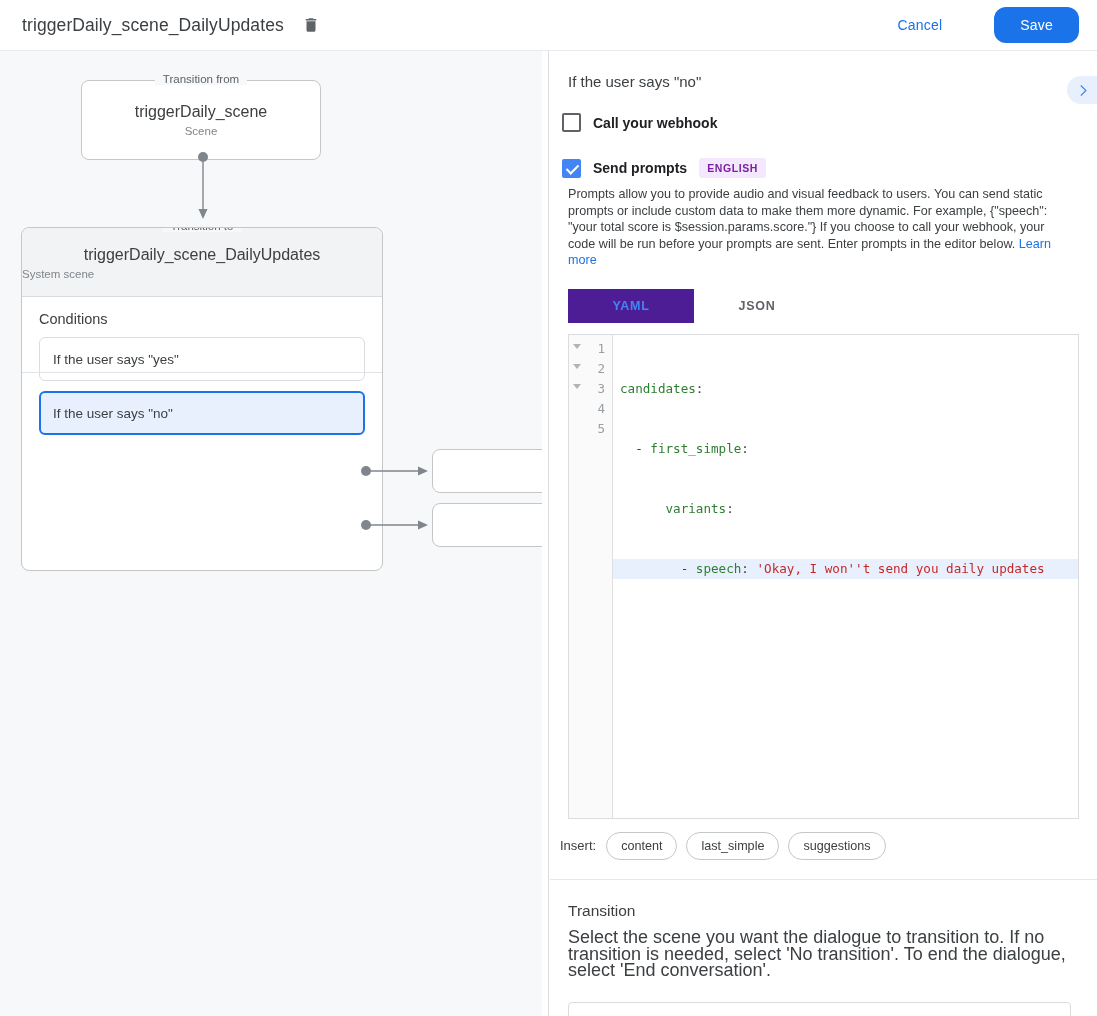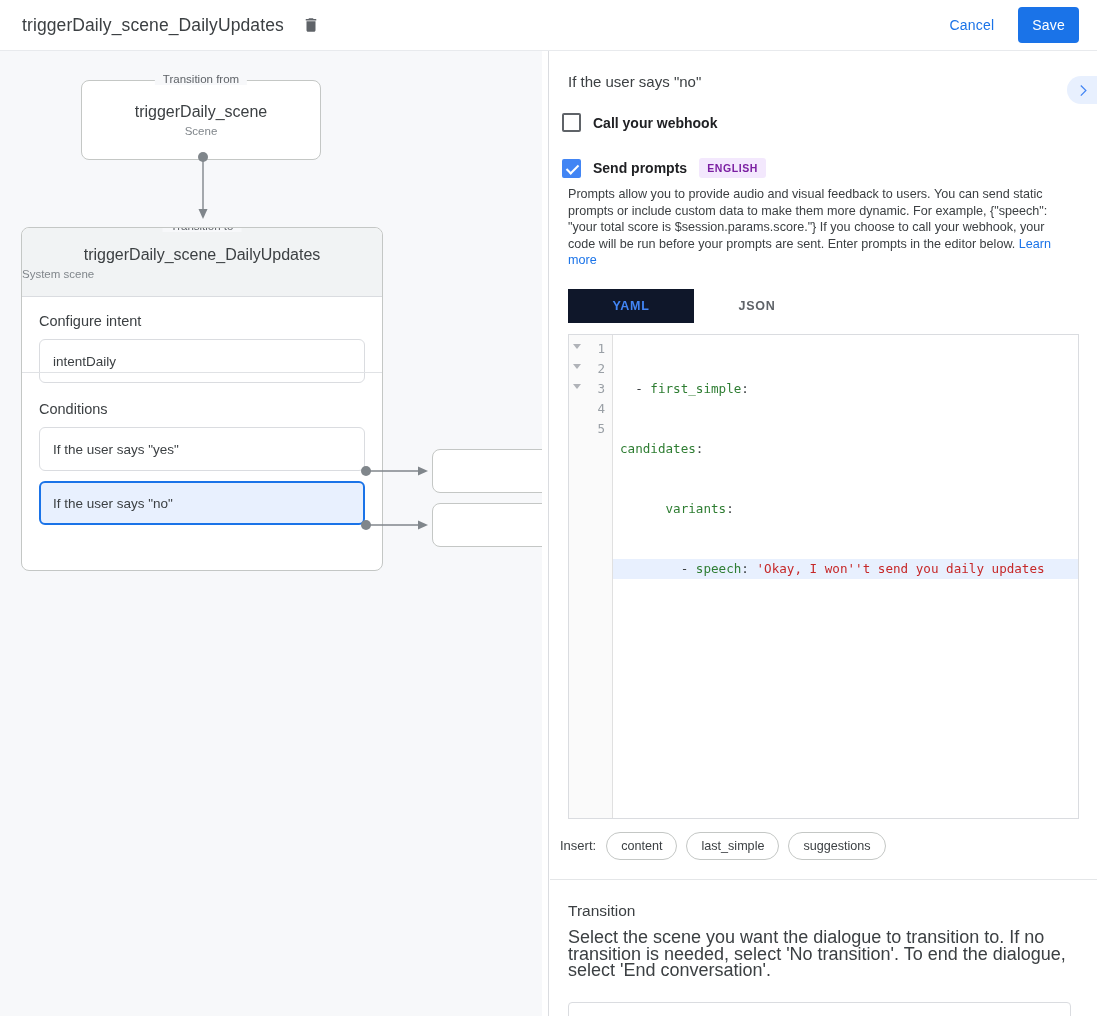--- a/index.html
+++ b/index.html
@@ -50,23 +50,24 @@
     padding: 9px 14px;
     border-radius: 4px;
     cursor: pointer;
   }
   #save-button {
     background: #1a73e8; border: none;
     color: #fff;
     font-family: inherit;
     font-size: 14px; font-weight: 500;
     letter-spacing: .2px;
-    padding: 10px 14px;
-    border-radius: 4px;
-    cursor: pointer;
+    padding: 10px 26px;
+    border-radius: 12px;
+    cursor: pointer;
+    margin-left: 28px;
   }
 
   
   #left-pane {
     position: absolute; left: 0; top: 51px;
     width: 542px; height: 965px;
     background: #f7f8fa;
     overflow: hidden;
   }
   #pane-divider {
@@ -264,21 +265,21 @@
     flex: 1;
     text-align: center;
     font-size: 12.5px;
     font-weight: bold;
     letter-spacing: .7px;
     color: #5f6368;
     padding: 10px 0;
     cursor: pointer;
   }
   .fmt-tab.active {
-    background: #0f172a;
+    background: #4c1d95;
     color: #4285f4;
   }
 
   
   #editor {
     position: relative;
     margin: 11px 0 0 18px;
     width: 511px; height: 485px;
     border: 1px solid #dadce0;
     background: #fff;
@@ -409,24 +410,20 @@
   </svg>
 
   <div id="node-to" class="graph-card">
     <div class="graph-legend">Transition to</div>
 
     <div id="node-to-header">
       <div class="node-title">triggerDaily_scene_DailyUpdates</div>
       <div class="node-sub">System scene</div>
     </div>
 
-    <div class="section">
-      <div class="section-label">Configure intent</div>
-      <div class="field-box">intentDaily</div>
-    </div>
 
     <div id="section-divider"></div>
 
     <div class="section" style="padding-top:14px">
       <div class="section-label">Conditions</div>
       <div class="cond-box">If the user says "yes"</div>
       <div class="cond-box selected">If the user says "no"</div>
     </div>
   </div>
 
@@ -494,22 +491,22 @@
           <span>3</span>
         </div>
       <div class="gutter-row">
           <span>4</span>
         </div>
       <div class="gutter-row">
           <span>5</span>
         </div>
     </div>
     <div id="code-area">
+      <div class="code-row"><span class="tok-plain"></span><span class="tok-key">candidates</span><span class="tok-punct">:</span><span class="tok-str"></span></div>
       <div class="code-row"><span class="tok-plain">  - </span><span class="tok-key">first_simple</span><span class="tok-punct">:</span><span class="tok-str"></span></div>
-      <div class="code-row"><span class="tok-plain"></span><span class="tok-key">candidates</span><span class="tok-punct">:</span><span class="tok-str"></span></div>
       <div class="code-row"><span class="tok-plain">      </span><span class="tok-key">variants</span><span class="tok-punct">:</span><span class="tok-str"></span></div>
       <div class="code-row hl"><span class="tok-plain">        - </span><span class="tok-key">speech</span><span class="tok-punct">: </span><span class="tok-str">'Okay, I won''t send you daily updates</span></div>
       <div class="code-row"><span class="tok-plain"></span></div>
     </div>
   </div>
 
   <div id="insert-row">
     <div id="insert-label">Insert:</div>
     <div class="chip">content</div>
     <div class="chip">last_simple</div>

